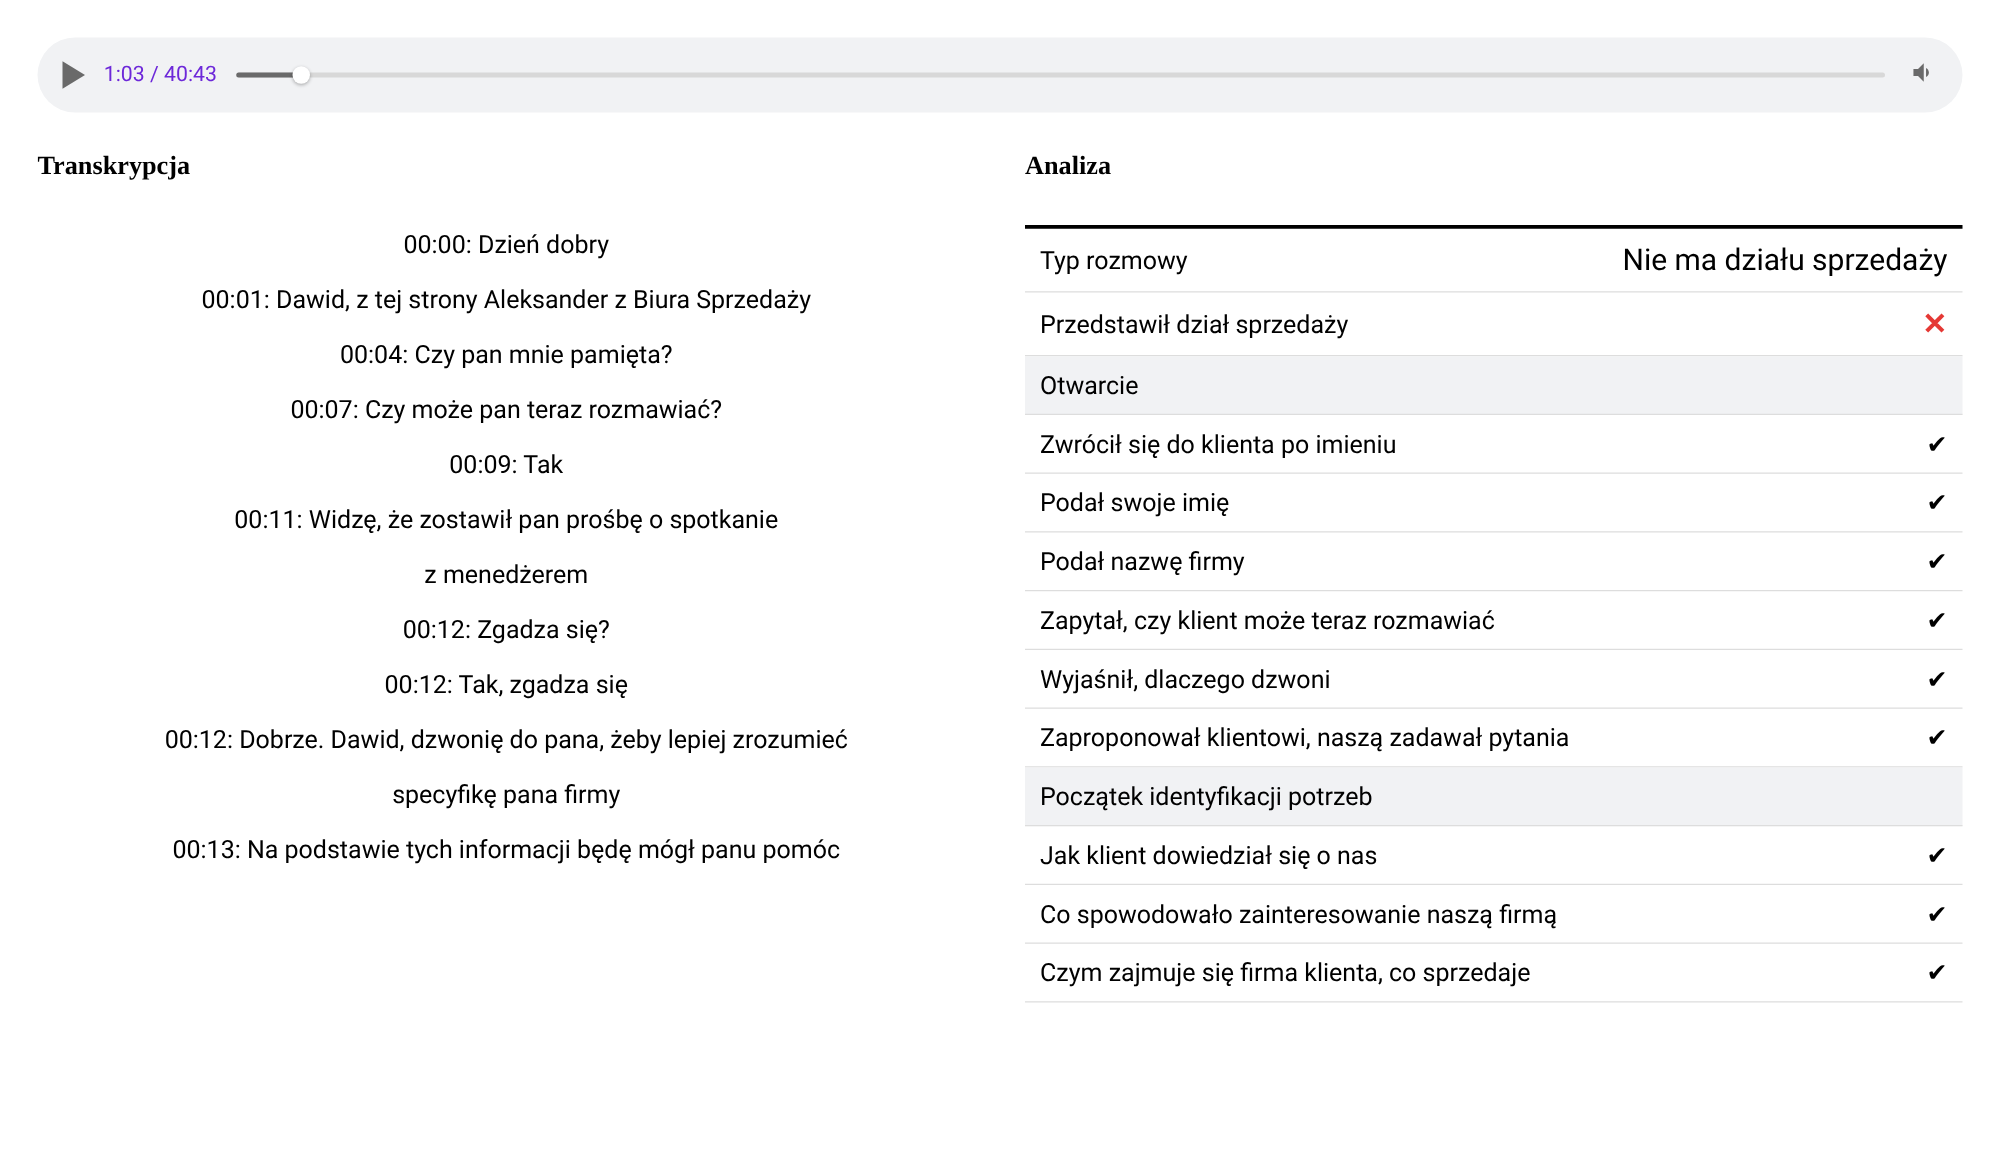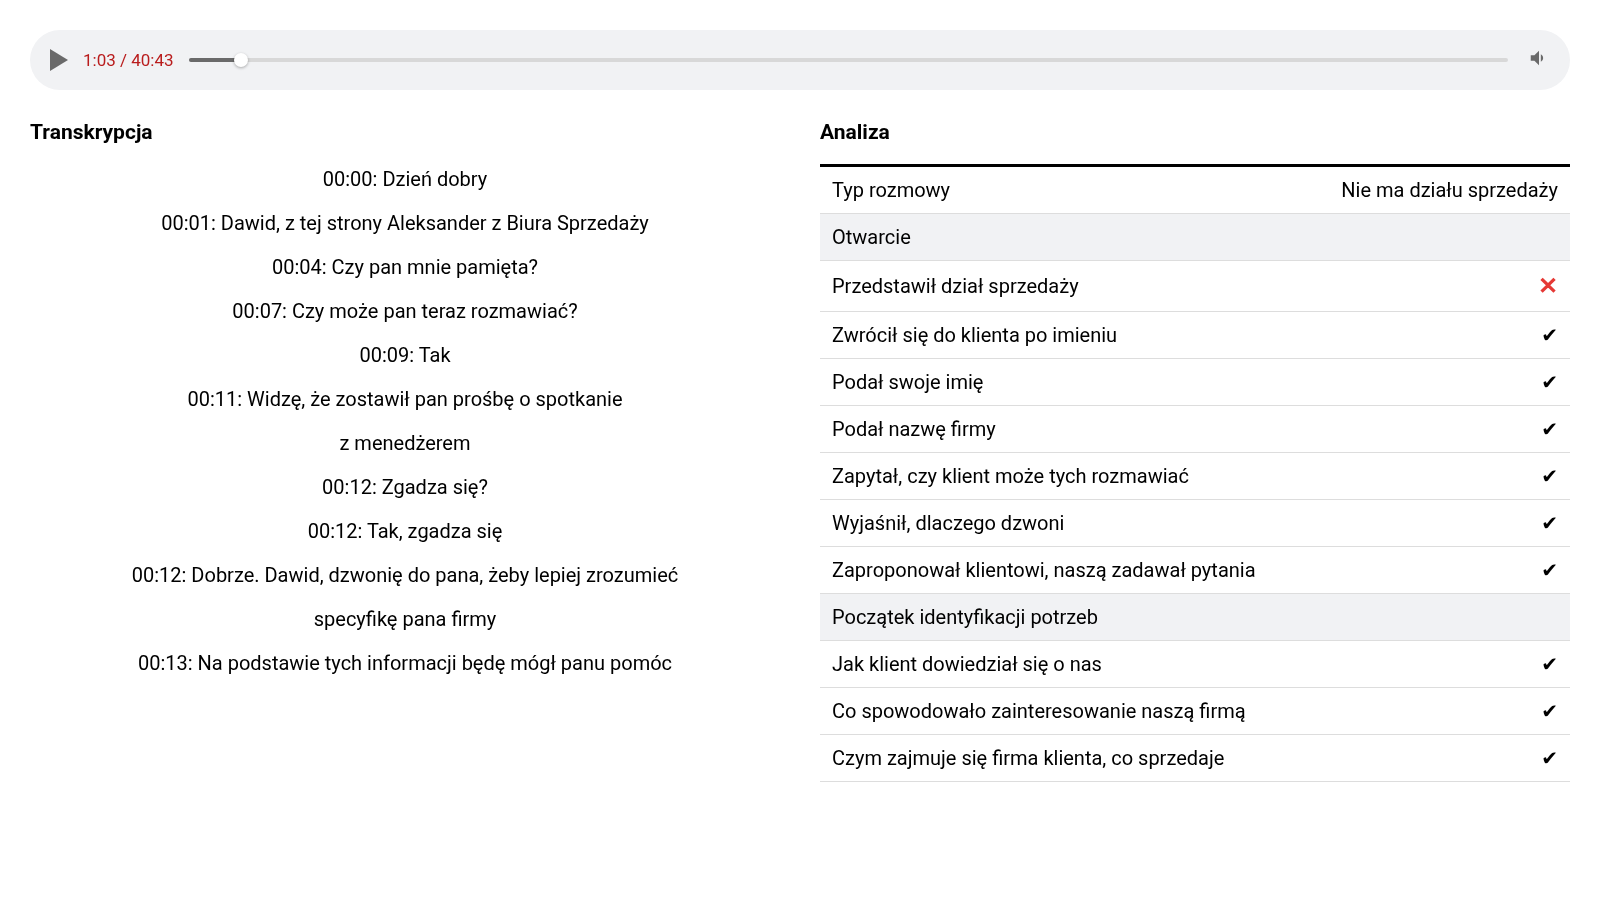--- a/index.html
+++ b/index.html
@@ -26,21 +26,21 @@
     .play-button {
       width: 0;
       height: 0;
       border-left: 18px solid #6a6a6a;
       border-top: 11px solid transparent;
       border-bottom: 11px solid transparent;
       cursor: pointer;
       margin-right: 15px;
     }
     .time-display {
-      color: #b91c1c;
+      color: #6d28d9;
       font-size: 17px;
       margin-right: 15px;
       white-space: nowrap;
     }
     .progress-container {
       flex: 1;
       position: relative;
       height: 20px;
       display: flex;
       align-items: center;
@@ -81,21 +81,22 @@
     .content {
       display: flex;
       gap: 40px;
     }
     .column {
       flex: 1;
     }
     .section-title {
       font-weight: 700;
       font-size: 21px;
-      margin-bottom: 20px;
+      margin-bottom: 35px;
+      font-family: Liberation Serif, serif;
     }
     .transcript-line {
       font-size: 20px;
       line-height: 1.5;
       margin-bottom: 14px;
       text-align: center;
     }
     .analysis-table {
       border-top: 3px solid #000000;
     }
@@ -109,21 +110,21 @@
     }
     .analysis-row.section-header {
       background: #f1f2f4;
       font-weight: 400;
     }
     .analysis-label {
       flex: 1;
     }
     .analysis-value {
       text-align: right;
-      font-size: 20px;
+      font-size: 24px;
     }
     .check-icon {
       font-size: 20px;
       color: #000;
     }
     .cross-icon {
       font-size: 24px;
       color: #e53935;
       font-weight: 700;
     }
@@ -167,41 +168,41 @@
         <div class="transcript-line">00:13: Na podstawie tych informacji będę mógł panu pomóc</div>
       </div>
   </div>
   <div class="column">
     <div class="section-title">Analiza</div>
     <div class="analysis-table" id="analysis-body">
         <div class="analysis-row">
           <div class="analysis-label">Typ rozmowy</div>
           <div class="analysis-value">Nie ma działu sprzedaży</div>
         </div>
+        <div class="analysis-row">
+          <div class="analysis-label">Przedstawił dział sprzedaży</div>
+          <div class="analysis-value cross-icon">✕</div>
+        </div>
         <div class="analysis-row section-header">
           <div class="analysis-label">Otwarcie</div>
         </div>
         <div class="analysis-row">
-          <div class="analysis-label">Przedstawił dział sprzedaży</div>
-          <div class="analysis-value cross-icon">✕</div>
-        </div>
-        <div class="analysis-row">
           <div class="analysis-label">Zwrócił się do klienta po imieniu</div>
           <div class="analysis-value check-icon">✔</div>
         </div>
         <div class="analysis-row">
           <div class="analysis-label">Podał swoje imię</div>
           <div class="analysis-value check-icon">✔</div>
         </div>
         <div class="analysis-row">
           <div class="analysis-label">Podał nazwę firmy</div>
           <div class="analysis-value check-icon">✔</div>
         </div>
         <div class="analysis-row">
-          <div class="analysis-label">Zapytał, czy klient może tych rozmawiać</div>
+          <div class="analysis-label">Zapytał, czy klient może teraz rozmawiać</div>
           <div class="analysis-value check-icon">✔</div>
         </div>
         <div class="analysis-row">
           <div class="analysis-label">Wyjaśnił, dlaczego dzwoni</div>
           <div class="analysis-value check-icon">✔</div>
         </div>
         <div class="analysis-row">
           <div class="analysis-label">Zaproponował klientowi, naszą zadawał pytania</div>
           <div class="analysis-value check-icon">✔</div>
         </div>

